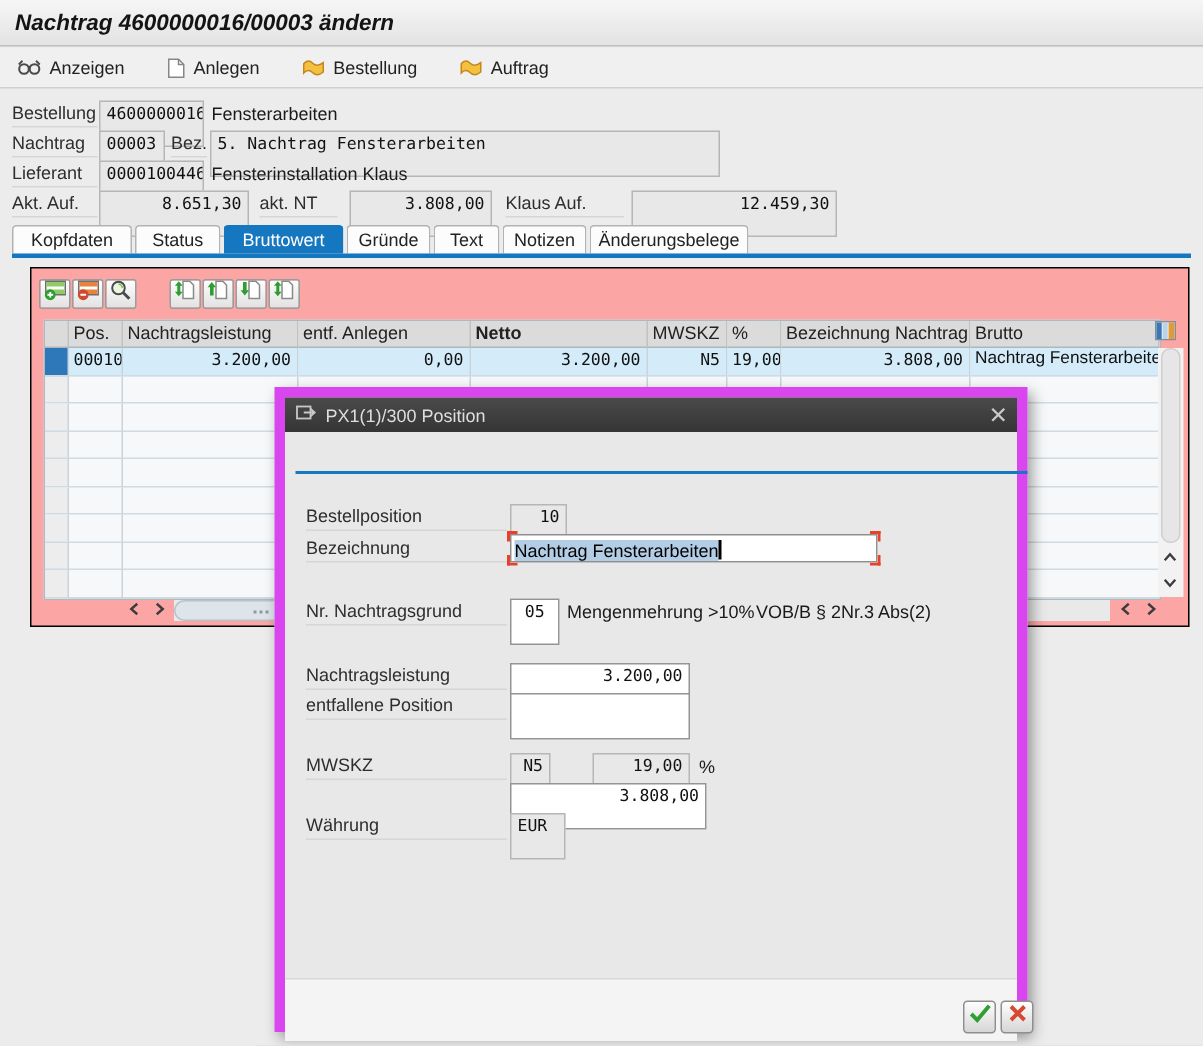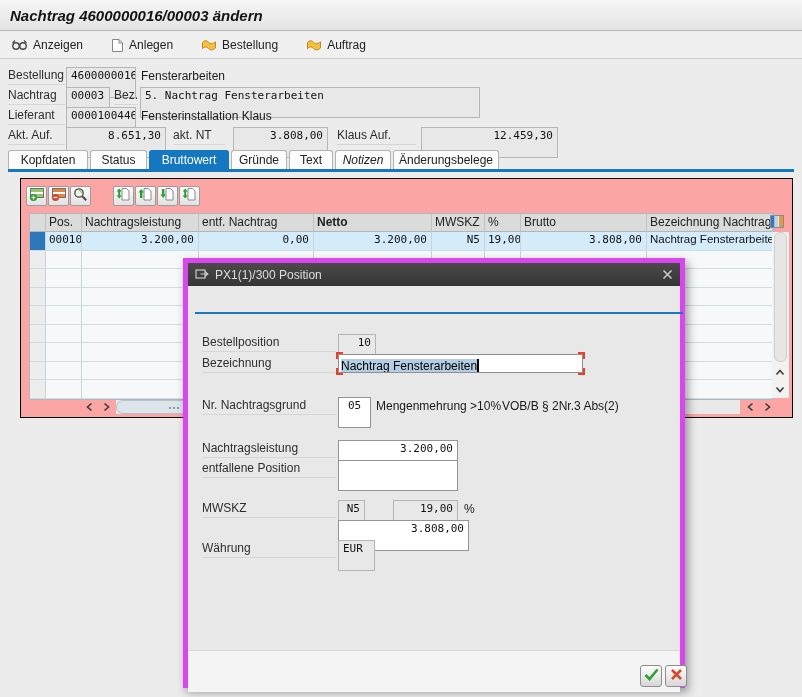--- a/index.html
+++ b/index.html
@@ -64,21 +64,21 @@
   .vthumb { position:absolute; left:2px; top:0; width:13px; height:130px; background:#e6e6e6; border:1px solid #cfcfcf; border-radius:6px; }
   .sbtn { position:absolute; width:16px; height:16px; display:flex; align-items:center; justify-content:center; cursor:default; }
   .hscroll { position:absolute; left:0; top:220px; width:773px; height:16px; }
   .htrack { position:absolute; left:95px; top:1px; width:624px; height:14px; background:#e9e9e9; }
   .hthumb { position:absolute; left:0; top:0; width:230px; height:14px; background:#dde4ea; border:1px solid #b6c2cc; border-radius:7px; }
   .grip { position:absolute; left:52px; top:6px; width:2px; height:2px; background:#8a9aa8;
     box-shadow:4px 0 #8a9aa8, 8px 0 #8a9aa8; }
 
   
   .dialog { position:absolute; left:183px; top:258px; width:502px; height:430px;
-    background:#e8e8e8; border:5px solid #d946ef; box-shadow:3px 4px 9px rgba(0,0,0,.38); z-index:10; }
+    background:#e8e8e8; border:7px solid #d946ef; box-shadow:3px 4px 9px rgba(0,0,0,.38); z-index:10; }
   .dlg-title { position:absolute; left:0; top:0; width:100%; height:23px;
     background:linear-gradient(#4a4a4a,#353535); display:flex; align-items:center; padding:0 7px; }
   .dlg-title-text { font-size:12px; color:#dedede; margin-left:6px; flex:1; }
   .dlg-close { display:inline-flex; cursor:default; }
   .dlg-tab { position:absolute; left:20px; top:27px; width:116px; height:22px;
     background:#1779c2; color:#fff; font-size:12px; line-height:21px; text-align:center;
     border-radius:3px 3px 0 0; cursor:default; }
   .dlg-tab-underline { position:absolute; left:7px; top:49px; width:488px; height:2px; background:#1779c2; }
   .bez-wrap { position:absolute; left:148px; top:89px; width:249px; height:23px; }
   .bez-field { position:absolute; left:2px; top:2px; width:245px; height:19px; background:#fff;
@@ -165,21 +165,21 @@
     <div class="flabel" style="left:337px;top:128px;width:79px">Klaus Auf.</div>
     <div class="ro-field num" style="left:421px;top:127px;width:137px">12.459,30</div>
   </div>
 
   <div class="tabstrip">
       <div class="tab" style="width: 80px;">Kopfdaten</div>
       <div class="tab" style="width: 57px;">Status</div>
       <div class="tab active" style="width: 80px;">Bruttowert</div>
       <div class="tab" style="width: 56px;">Gründe</div>
       <div class="tab" style="width: 44px;">Text</div>
-      <div class="tab" style="width: 56px; font-style: italic;">Notizen</div>
+      <div class="tab" style="width: 56px;">Notizen</div>
       <div class="tab" style="width: 106px;">Änderungsbelege</div>
     </div>
   <div class="tab-underline"></div>
 
   <div class="table-panel">
     <div>
         <div class="gbtn" style="left: 5px;">
           <span><svg width="16" height="15" viewBox="0 0 16 15">
               <rect x="1.5" y="1.5" width="13" height="9" fill="#fff" stroke="#6f6f6f"></rect>
               <rect x="2" y="2" width="12" height="3" fill="#8fcc66"></rect>
@@ -227,26 +227,26 @@
               <path d="M6 1.5 h4.5 l2.5 2.5 v9 h-7 z" fill="#fff" stroke="#8a8a8a"></path>
               <path d="M3.2 1.5 L5.8 4.5 H4.2 v4 h1.6 L3.2 11.5 L0.6 8.5 h1.6 v-4 H0.6 z" fill="#2e9e30"></path>
             </svg></span>
         </div>
       </div>
     <div class="grid">
         <div class="trow thead">
           <div class="tcell sel" style="width: 16px;"></div>
           <div class="tcell" style="width: 36px;">Pos.</div>
           <div class="tcell" style="width: 117px;">Nachtragsleistung</div>
-          <div class="tcell" style="width: 115px;">entf. Nachtrag</div>
+          <div class="tcell" style="width: 115px;">entf. Anlegen</div>
           <div class="tcell" style="width: 118px; font-weight: bold;">Netto</div>
           <div class="tcell" style="width: 53px;">MWSKZ</div>
           <div class="tcell" style="width: 36px;">%</div>
+          <div class="tcell" style="width: 126px;">Bezeichnung Nachtrag</div>
           <div class="tcell" style="width: 126px;">Brutto</div>
-          <div class="tcell" style="width: 126px;">Bezeichnung Nachtrag</div>
         </div>
         <div class="trow selected">
           <div class="tcell sel" style="width: 16px;"></div>
           <div class="tcell mono" style="width: 36px; text-align: left;">00010</div>
           <div class="tcell mono" style="width: 117px; text-align: right;">3.200,00</div>
           <div class="tcell mono" style="width: 115px; text-align: right;">0,00</div>
           <div class="tcell mono" style="width: 118px; text-align: right;">3.200,00</div>
           <div class="tcell mono" style="width: 53px; text-align: right;">N5</div>
           <div class="tcell mono" style="width: 36px; text-align: right;">19,00</div>
           <div class="tcell mono" style="width: 126px; text-align: right;">3.808,00</div>

